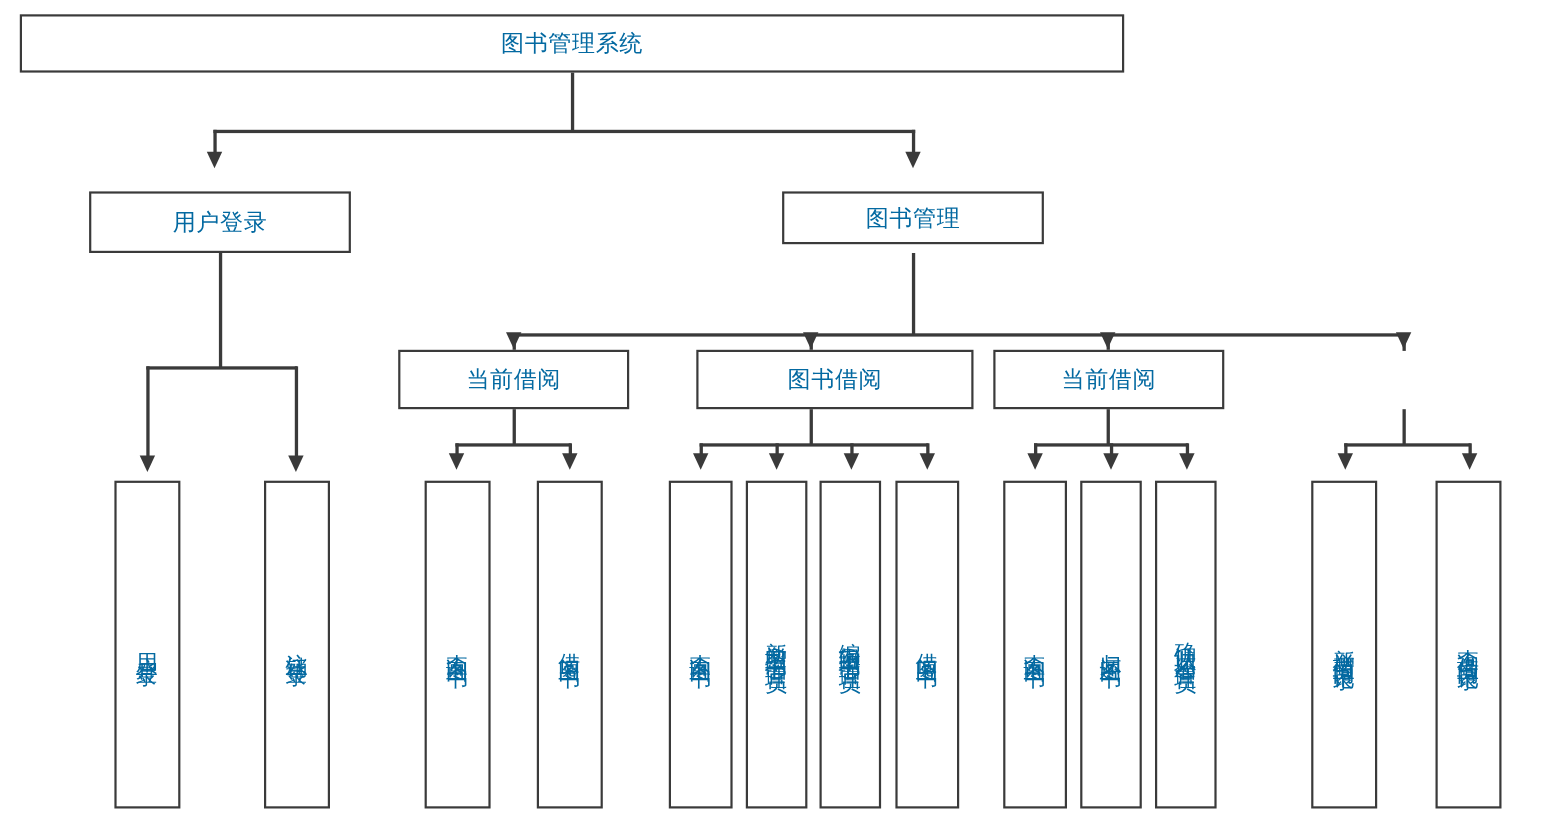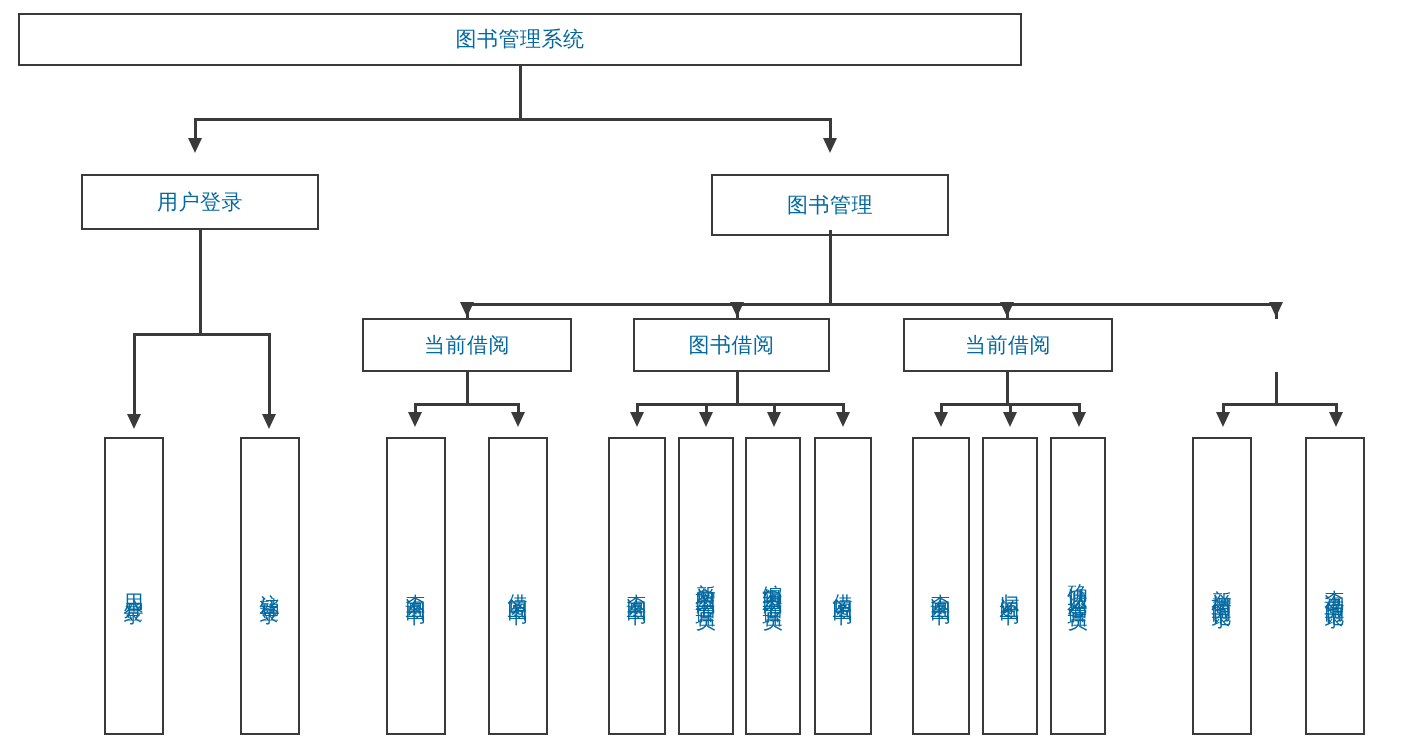--- a/index.html
+++ b/index.html
@@ -97,21 +97,21 @@
 
   <div class="line vline" style="left:194px; top:118px; width:2.5px; height:22px;"></div>
   <div class="arrow" style="left:188px; top:138px;"></div>
   <div class="line vline" style="left:829px; top:118px; width:2.5px; height:22px;"></div>
   <div class="arrow" style="left:823px; top:138px;"></div>
 
   <div class="node" style="left:81px; top:174px; width:238px; height:56px;">
     <span class="label">用户登录</span>
   </div>
 
-  <div class="node" style="left:711px; top:174px; width:238px; height:62px;justify-content:center;">
+  <div class="node" style="left:711px; top:174px; width:238px; height:48px;justify-content:center;">
     <span class="label">图书管理</span>
   </div>
 
   <div class="line vline" style="left:199px; top:230px; width:2.5px; height:105px;"></div>
   <div class="line hline" style="left:133px; top:333px; width:137px; height:2.5px;"></div>
   <div class="line vline" style="left:133px; top:333px; width:2.5px; height:83px;"></div>
   <div class="arrow" style="left:127px; top:414px;"></div>
   <div class="line vline" style="left:268px; top:333px; width:2.5px; height:83px;"></div>
   <div class="arrow" style="left:262px; top:414px;"></div>
 
@@ -122,21 +122,21 @@
   <div class="line vline" style="left:736px; top:303px; width:2.5px; height:16px;"></div>
   <div class="arrow" style="left:730px; top:302px;"></div>
   <div class="line vline" style="left:1006px; top:303px; width:2.5px; height:16px;"></div>
   <div class="arrow" style="left:1000px; top:302px;"></div>
   <div class="line vline" style="left:1275px; top:303px; width:2.5px; height:16px;"></div>
   <div class="arrow" style="left:1269px; top:302px;"></div>
 
   <div class="node" style="left:362px; top:318px; width:210px; height:54px;">
     <span class="label">当前借阅</span>
   </div>
-  <div class="node" style="left:633px; top:318px; width:197px; height:54px;">
+  <div class="node" style="left:633px; top:318px; width:252px; height:54px;">
     <span class="label">图书借阅</span>
   </div>
   <div class="node" style="left:903px; top:318px; width:210px; height:54px;">
     <span class="label">当前借阅</span>
   </div>
 
   <div class="line vline" style="left:466px; top:372px; width:2.5px; height:33px;"></div>
   <div class="line hline" style="left:414px; top:403px; width:105px; height:2.5px;"></div>
   <div class="line vline" style="left:414px; top:403px; width:2.5px; height:14px;"></div>
   <div class="arrow" style="left:408px; top:412px;"></div>

